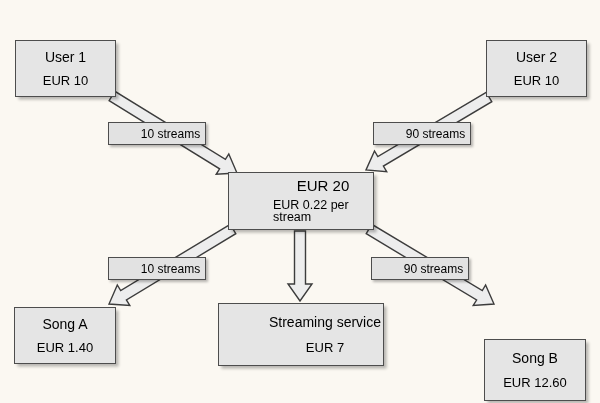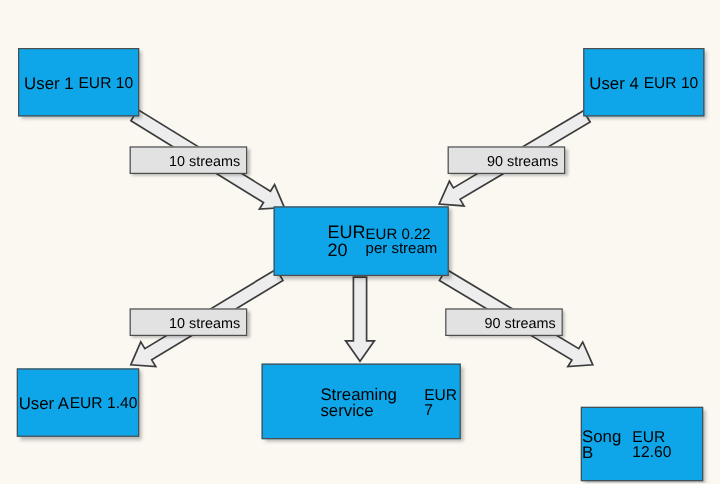--- a/index.html
+++ b/index.html
@@ -17,25 +17,25 @@
   }
   .arrow-layer {
     position: absolute;
     left: 0;
     top: 0;
     z-index: 0;
   }
   .node {
     position: absolute;
     z-index: 2;
-    background: #0ea5e9;
+    background: #e5e5e5;
     border: 1.5px solid #4d4d4d;
     box-shadow: 2.5px 2.5px 3px rgba(0,0,0,0.28);
     display: flex;
-    flex-direction: row;
+    flex-direction: column;
     justify-content: space-evenly;
     align-items: center;
     color: #000;
     box-sizing: border-box;
   }
   .node .title { font-size: 14px; line-height: 1; }
   .node .value { font-size: 13px; line-height: 1; }
   .node.pool .title { font-size: 15px; }
   .node.pool .value { font-size: 12.5px; }
   .edge-label {
@@ -77,31 +77,31 @@
     <polygon fill="#ededed" stroke="#3c3c3c" stroke-width="1.4" points="294.5,231.0 294.5,284.0 288.0,284.0 300.0,301.0 312.0,284.0 305.5,284.0 305.5,231.0"></polygon>
     <polygon fill="#ededed" stroke="#3c3c3c" stroke-width="1.4" points="366.2,233.7 476.6,300.0 473.2,305.5 494.0,304.0 485.6,285.0 482.3,290.5 371.8,224.3"></polygon>
   </svg>
 
   <div class="node n-user1">
     <div class="title">User 1</div>
     <div class="value">EUR 10</div>
   </div>
 
   <div class="node n-user2">
-    <div class="title">User 4</div>
+    <div class="title">User 2</div>
     <div class="value">EUR 10</div>
   </div>
 
   <div class="node pool n-pool">
     <div class="title">EUR 20</div>
     <div class="value">EUR 0.22 per stream</div>
   </div>
 
   <div class="node n-songa">
-    <div class="title">User A</div>
+    <div class="title">Song A</div>
     <div class="value">EUR 1.40</div>
   </div>
 
   <div class="node n-service">
     <div class="title">Streaming service</div>
     <div class="value">EUR 7</div>
   </div>
 
   <div class="node n-songb">
     <div class="title">Song B</div>

